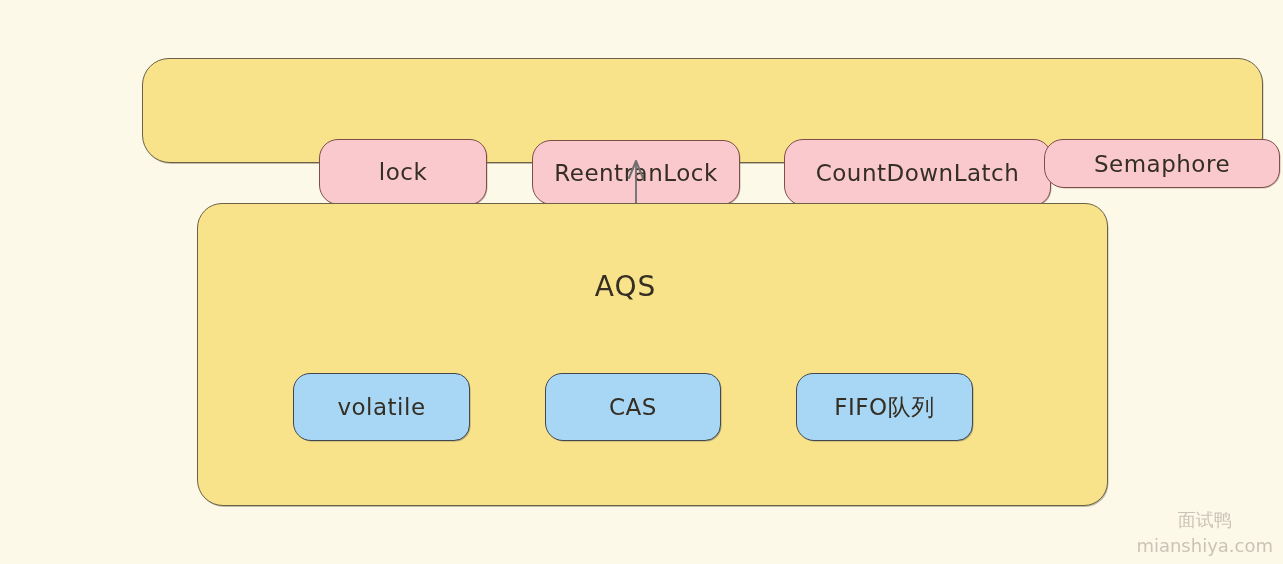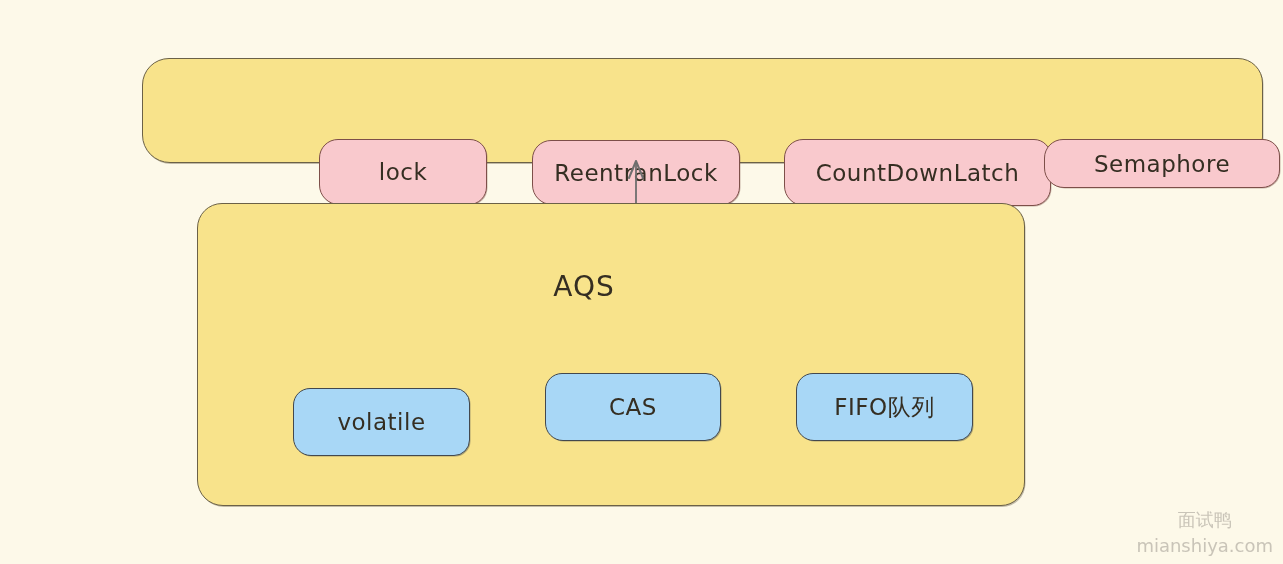--- a/index.html
+++ b/index.html
@@ -25,21 +25,21 @@
   .topbar{
     position:absolute;
     left:142px;top:58px;width:1121px;height:105px;
     background:var(--container-fill);
     border:1.6px solid var(--container-border);
     border-radius:27px 25px 26px 28px;
     box-shadow:1px 1.5px 0 -0.5px rgba(80,70,45,.35);
   }
   .aqsbox{
     position:absolute;
-    left:197px;top:203px;width:828px;height:303px;
+    left:197px;top:203px;width:911px;height:303px;
     background:var(--container-fill);
     border:1.6px solid var(--container-border);
     border-radius:25px 23px 24px 26px;
     box-shadow:1px 1.5px 0 -0.5px rgba(80,70,45,.35);
   }
   .node{
     position:absolute;
     display:flex;align-items:center;justify-content:center;
     color:var(--text);
     font-size:23px;
@@ -65,21 +65,21 @@
   .n-semaphore{left:901px;top:80px;width:236px;height:49px;}
   .arrow-svg{position:absolute;left:616px;top:155px;width:40px;height:54px;}
   .aqs-title{
     position:absolute;
     left:0;right:54px;top:66px;
     text-align:center;
     font-size:28px;
     letter-spacing:1px;
     color:var(--text);
   }
-  .n-volatile{left:95px;top:184px;width:177px;height:68px;}
+  .n-volatile{left:95px;top:169px;width:177px;height:68px;}
   .n-cas{left:347px;top:169px;width:176px;height:68px;}
   .n-fifo{left:598px;top:169px;width:177px;height:68px;}
   .watermark{
     position:absolute;
     right:10px;bottom:5px;
     text-align:center;
     color:var(--watermark);
     font-size:18px;
     line-height:1.45;
   }

